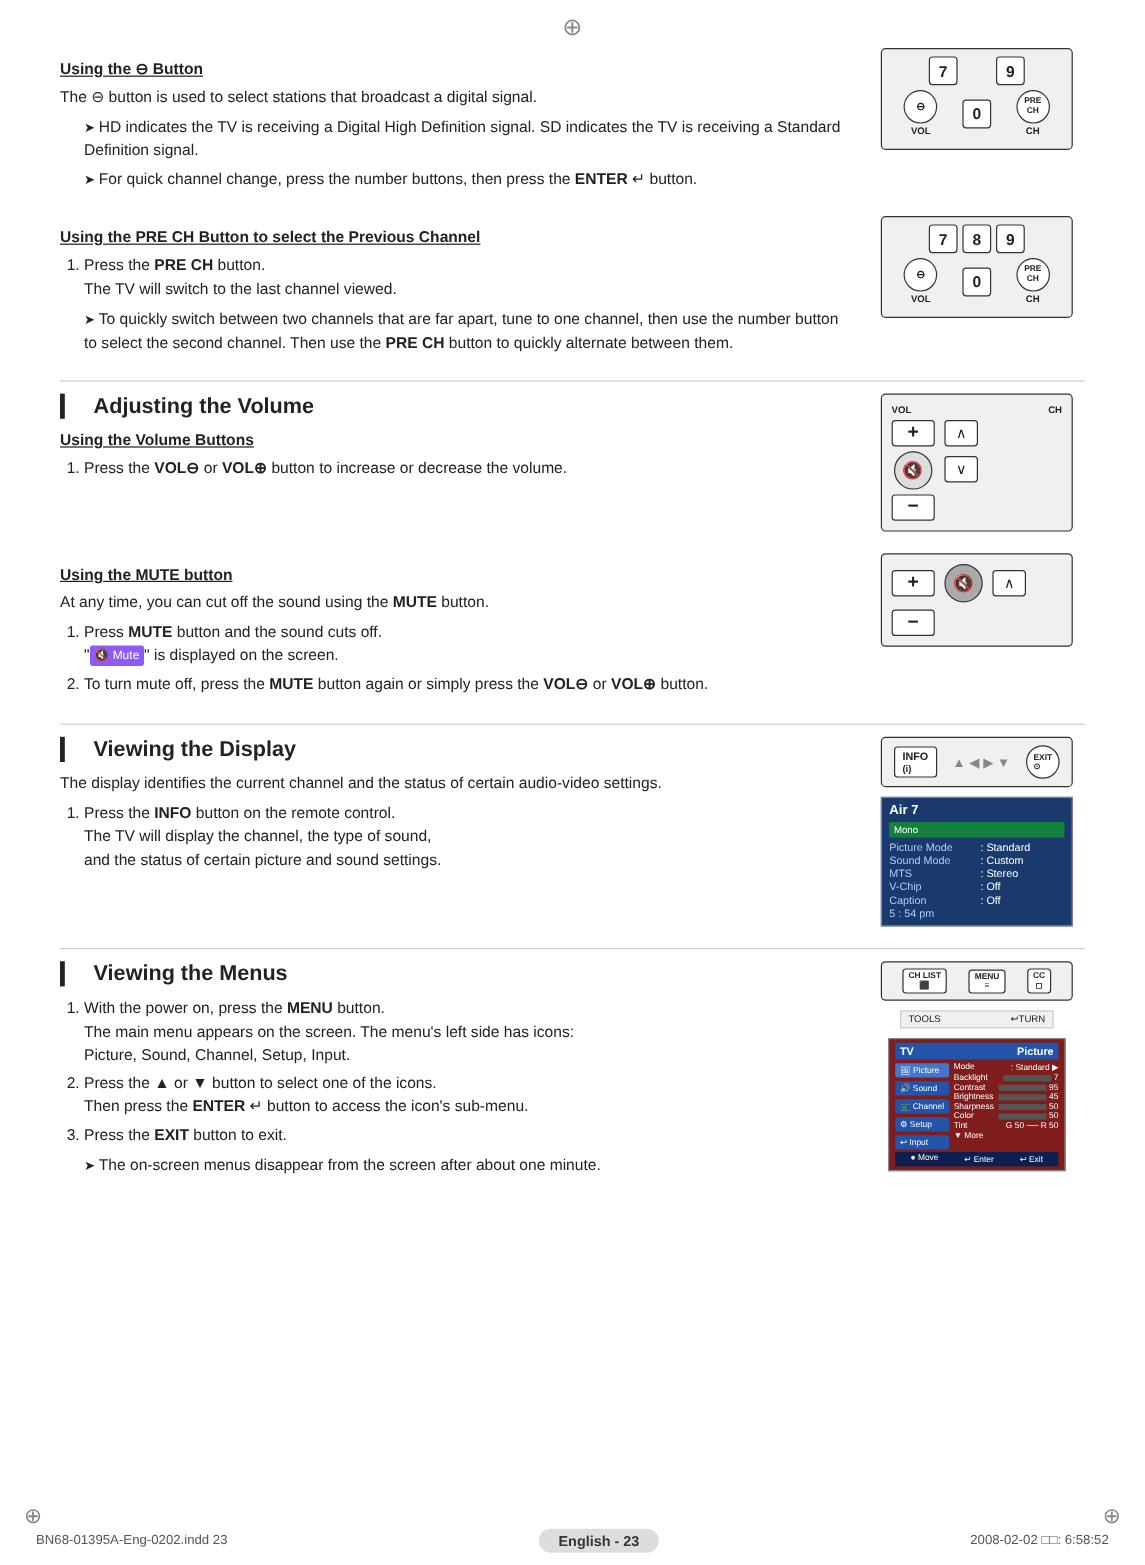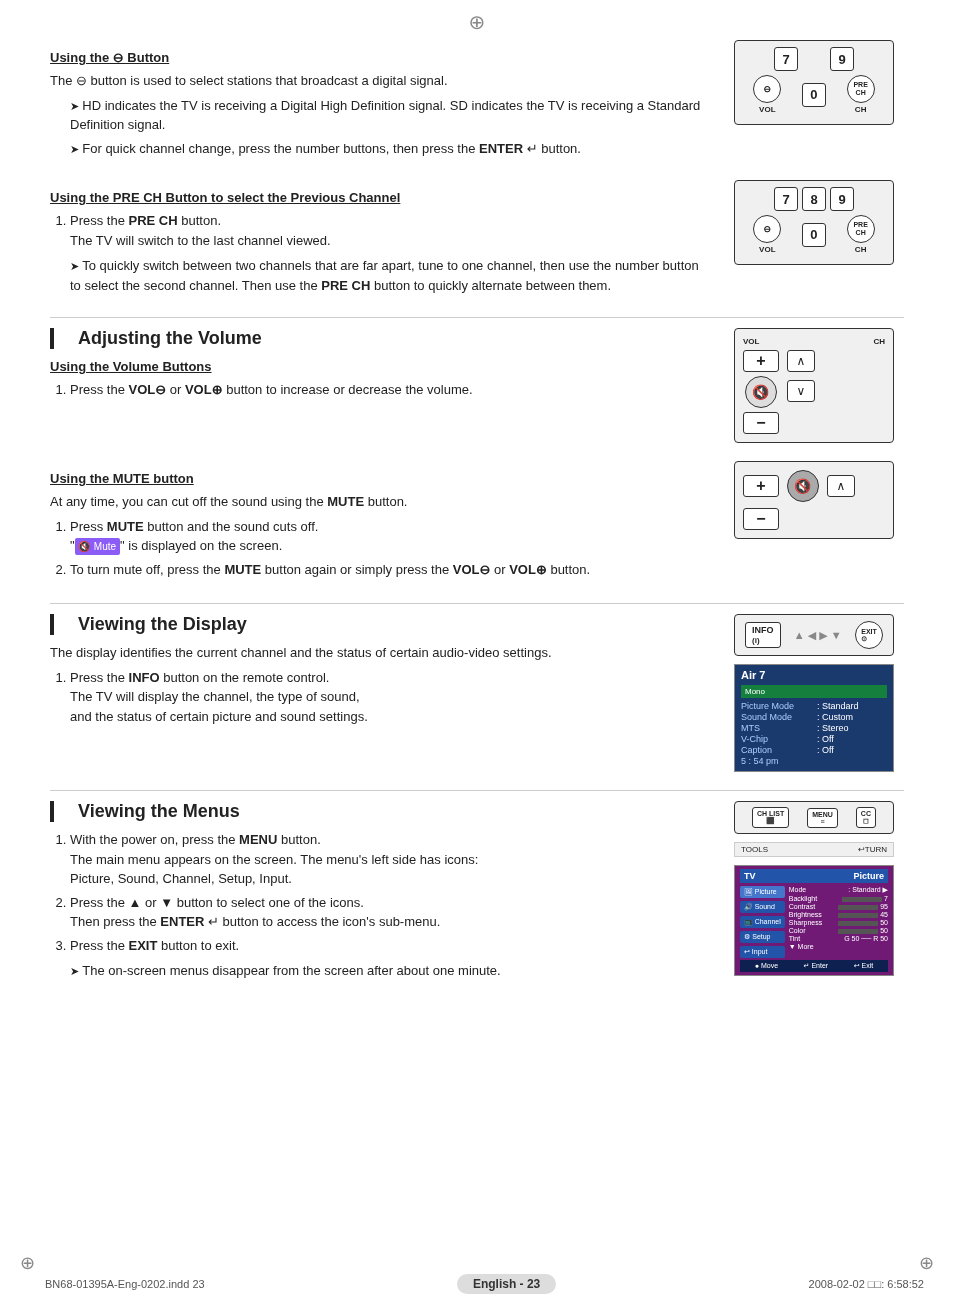--- a/index.html
+++ b/index.html
@@ -280,23 +280,23 @@
       border: 1.5px solid #333;
       background: #fff;
       border-radius: 3px;
       padding: 2px 4px;
       font-size: 7px;
       font-weight: bold;
       text-align: center;
     }
     .menu-screen {
       border: 1.5px solid #888;
-      background: #701a75;
+      background: #7f1d1d;
       color: #fff;
-      width: 160px;
+      width: 148px;
       padding: 3px 5px;
       font-size: 8px;
     }
     .menu-header {
       display: flex;
       justify-content: space-between;
       background: #2255aa;
       padding: 2px 4px;
       margin-bottom: 3px;
       font-size: 9px;
@@ -361,21 +361,21 @@
       font-size: 10px;
       border-radius: 2px;
       vertical-align: middle;
       gap: 2px;
     }
 
     
     .page-footer {
       position: absolute;
       bottom: 10px;
-      left: 15px;
+      left: 0;
       right: 0;
       display: flex;
       justify-content: space-between;
       align-items: center;
       padding: 0 30px;
       font-size: 11px;
       color: #555;
     }
     .page-number-badge {
       background: #ddd;
@@ -603,21 +603,21 @@
         <div class="note-item">The on-screen menus disappear from the screen after about one minute.</div>
       </div>
     </div>
     <div class="section-image">
 
       <div class="menu-remote">
         <div class="menu-btn">CH LIST<br>⬛</div>
         <div class="menu-btn">MENU<br>≡</div>
         <div class="menu-btn">CC<br>◻</div>
       </div>
-      <div style="background:#f0f0f0;border:1px solid #ccc;padding:2px 6px;font-size:8px;width:160px;">
+      <div style="background:#f0f0f0;border:1px solid #ccc;padding:2px 6px;font-size:8px;width:128px;">
         <span>TOOLS</span>
         <span style="float:right;">↩TURN</span>
       </div>
 
       <div class="menu-screen">
         <div class="menu-header">
           <span>TV</span>
           <span>Picture</span>
         </div>
         <div class="menu-main">

